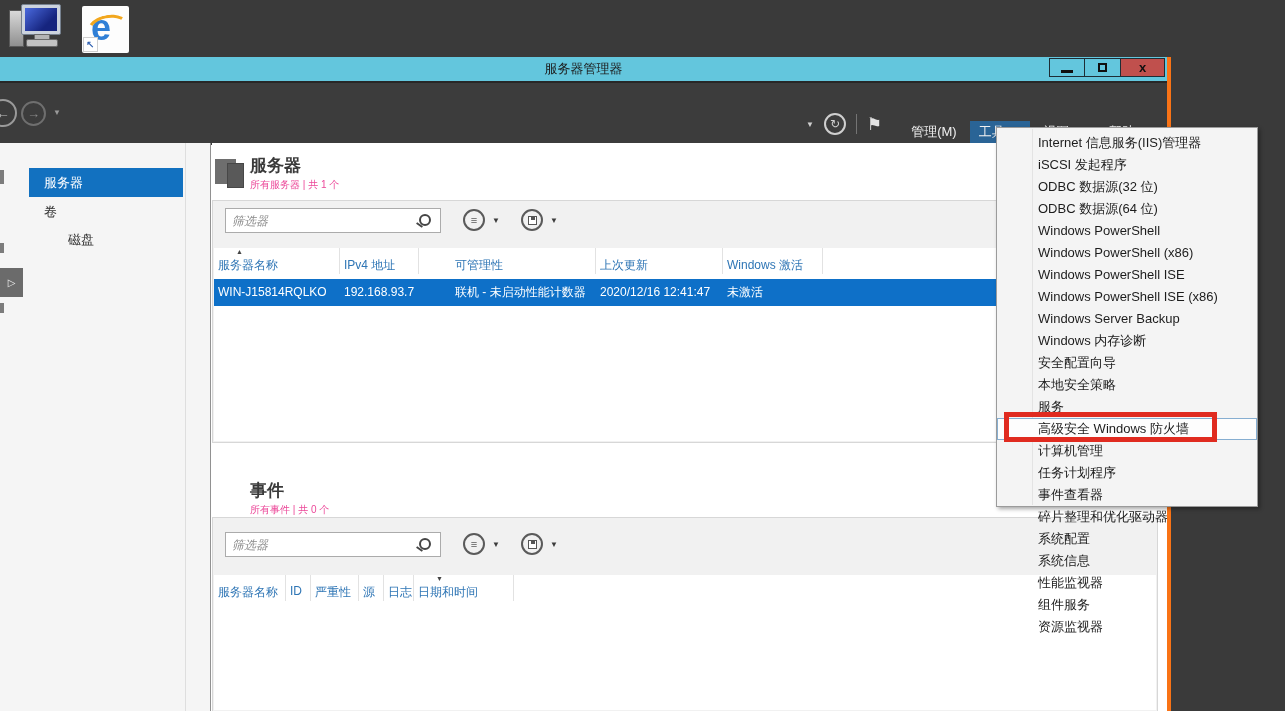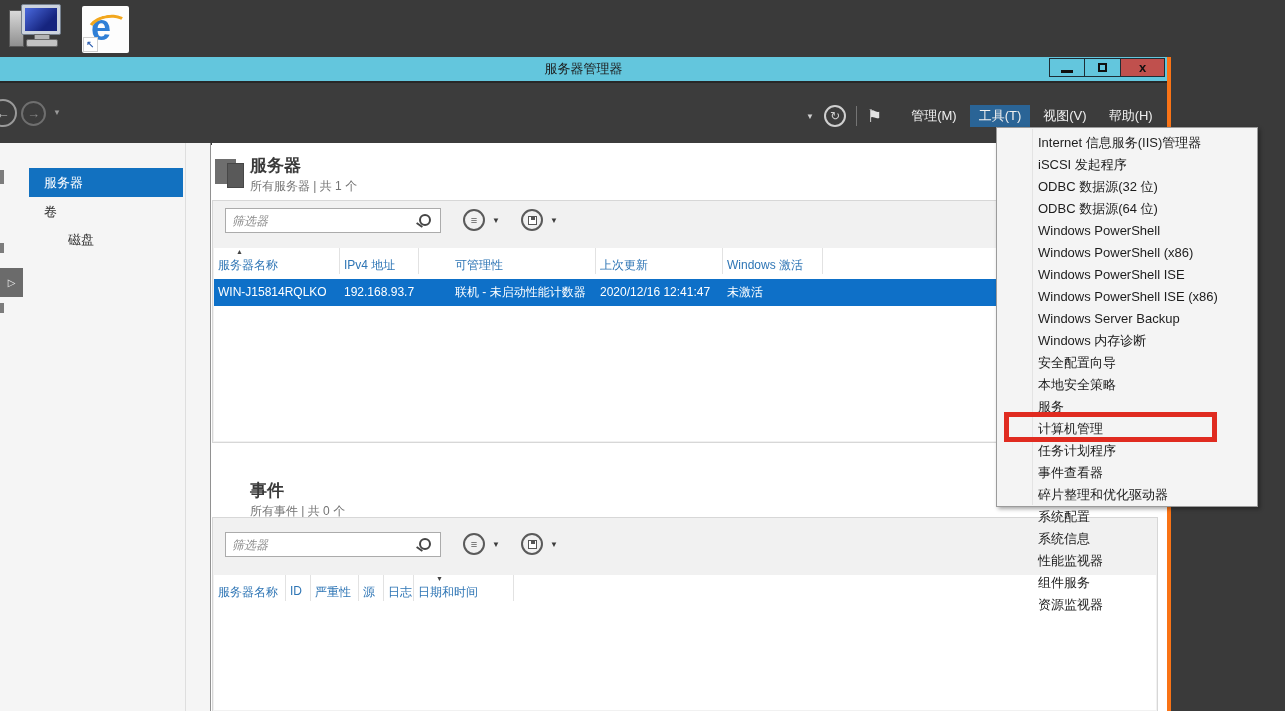--- a/index.html
+++ b/index.html
@@ -37,39 +37,39 @@
   .navcircle.fwd{left:21px;top:18px;width:25px;height:25px;border:2px solid #6f6f6f;color:#8a8a8a;font-size:13px;}
   .nav-caret{position:absolute;left:53px;top:25px;font-size:8px;color:#9a9a9a;cursor:pointer;}
   .breadcrumb{position:absolute;left:95px;top:19px;color:#f5f5f5;font-size:20px;font-weight:bold;letter-spacing:1px;white-space:nowrap;}
   .bc{cursor:pointer;}
   .bc-sep{margin:0 9px;color:#e0e0e0;font-weight:normal;}
   .menubar{position:absolute;left:806px;top:22px;display:flex;align-items:center;color:#f0f0f0;font-size:13px;white-space:nowrap;}
   .mb-caret{font-size:8px;color:#cfcfcf;margin-right:10px;cursor:pointer;}
   .refresh-circle{width:22px;height:22px;border:2px solid #cfcfcf;border-radius:50%;box-sizing:border-box;display:inline-flex;align-items:center;justify-content:center;font-size:12px;color:#cfcfcf;cursor:pointer;}
   .mb-divider{display:inline-block;width:1px;height:20px;background:#747474;margin:0 10px;}
   .flag{font-size:17px;color:#e4e4e4;margin-right:16px;cursor:pointer;}
-  .mb-item{padding:2px 9px;margin-left:4px;cursor:pointer;}
+  .mb-item{padding:2px 9px;margin-left:4px;cursor:pointer;margin-top:16px;}
   .mb-item.active{background:#2a6496;}
 
   
   .content{position:absolute;left:0;top:86px;right:0;bottom:0;}
   .sidebar{position:absolute;left:0;top:0;bottom:0;width:211px;background:#f5f5f5;border-right:1px solid #919191;box-sizing:border-box;}
   .side-split{position:absolute;left:185px;top:0;bottom:0;width:1px;background:#dedede;}
   .side-item{position:absolute;left:29px;width:154px;height:26px;line-height:26px;box-sizing:border-box;padding-left:15px;font-size:13px;color:#333;cursor:pointer;white-space:nowrap;}
   .side-item.selected{background:#1271c0;color:#fff;height:29px;line-height:29px;}
   .side-item.indent{padding-left:39px;}
   .sliver{position:absolute;left:0;width:4px;background:#7c7c7c;}
   .expander{position:absolute;left:0;top:125px;width:23px;height:29px;background:#6b6b6b;color:#ececec;font-size:10px;display:flex;align-items:center;justify-content:center;cursor:pointer;}
 
   .main{position:absolute;left:212px;top:0;right:0;bottom:0;background:#fff;}
   .srv-icon{position:absolute;left:2px;top:14px;width:32px;height:30px;}
   .srv-back{position:absolute;left:1px;top:2px;width:21px;height:25px;background:#6e6e6e;}
   .srv-front{position:absolute;left:13px;top:6px;width:15px;height:23px;background:#595959;border:1px solid #474747;}
   .sh-title{position:absolute;left:38px;font-size:17px;font-weight:bold;color:#3a3a3a;}
-  .sh-sub{position:absolute;left:38px;font-size:12px;color:#737373;}
+  .sh-sub{position:absolute;left:38px;font-size:10px;color:#ec4899;}
   .t1{top:11px;} .s1{top:35px;}
   .t2{top:336px;} .s2{top:360px;}
 
   .panel{position:absolute;left:0;width:946px;background:#f1f1f1;border:1px solid #d7d7d7;box-sizing:border-box;}
   .servers-panel{top:57px;height:243px;}
   .events-panel{top:374px;bottom:-1px;}
   .filter-box{position:absolute;width:214px;height:23px;background:#fff;border:1px solid #ababab;}
   .filter-box input{position:absolute;left:0;top:0;width:100%;height:100%;border:none;outline:none;background:transparent;font-size:12px;padding:0 22px 0 6px;box-sizing:border-box;font-family:inherit;}
   .filter-box input::placeholder{font-style:italic;color:#8a8a8a;}
   .magnifier{position:absolute;right:9px;top:5px;width:8px;height:8px;border:2px solid #454545;border-radius:50%;}
@@ -264,20 +264,21 @@
     <div class="menu-item">ODBC 数据源(64 位)</div>
     <div class="menu-item">Windows PowerShell</div>
     <div class="menu-item">Windows PowerShell (x86)</div>
     <div class="menu-item">Windows PowerShell ISE</div>
     <div class="menu-item">Windows PowerShell ISE (x86)</div>
     <div class="menu-item">Windows Server Backup</div>
     <div class="menu-item">Windows 内存诊断</div>
     <div class="menu-item">安全配置向导</div>
     <div class="menu-item">本地安全策略</div>
     <div class="menu-item">服务</div>
+    <div class="menu-item highlighted">高级安全 Windows 防火墙</div>
     <div class="menu-item">计算机管理</div>
     <div class="menu-item">任务计划程序</div>
     <div class="menu-item">事件查看器</div>
     <div class="menu-item">碎片整理和优化驱动器</div>
     <div class="menu-item">系统配置</div>
     <div class="menu-item">系统信息</div>
     <div class="menu-item">性能监视器</div>
     <div class="menu-item">组件服务</div>
     <div class="menu-item">资源监视器</div>
   </div>

